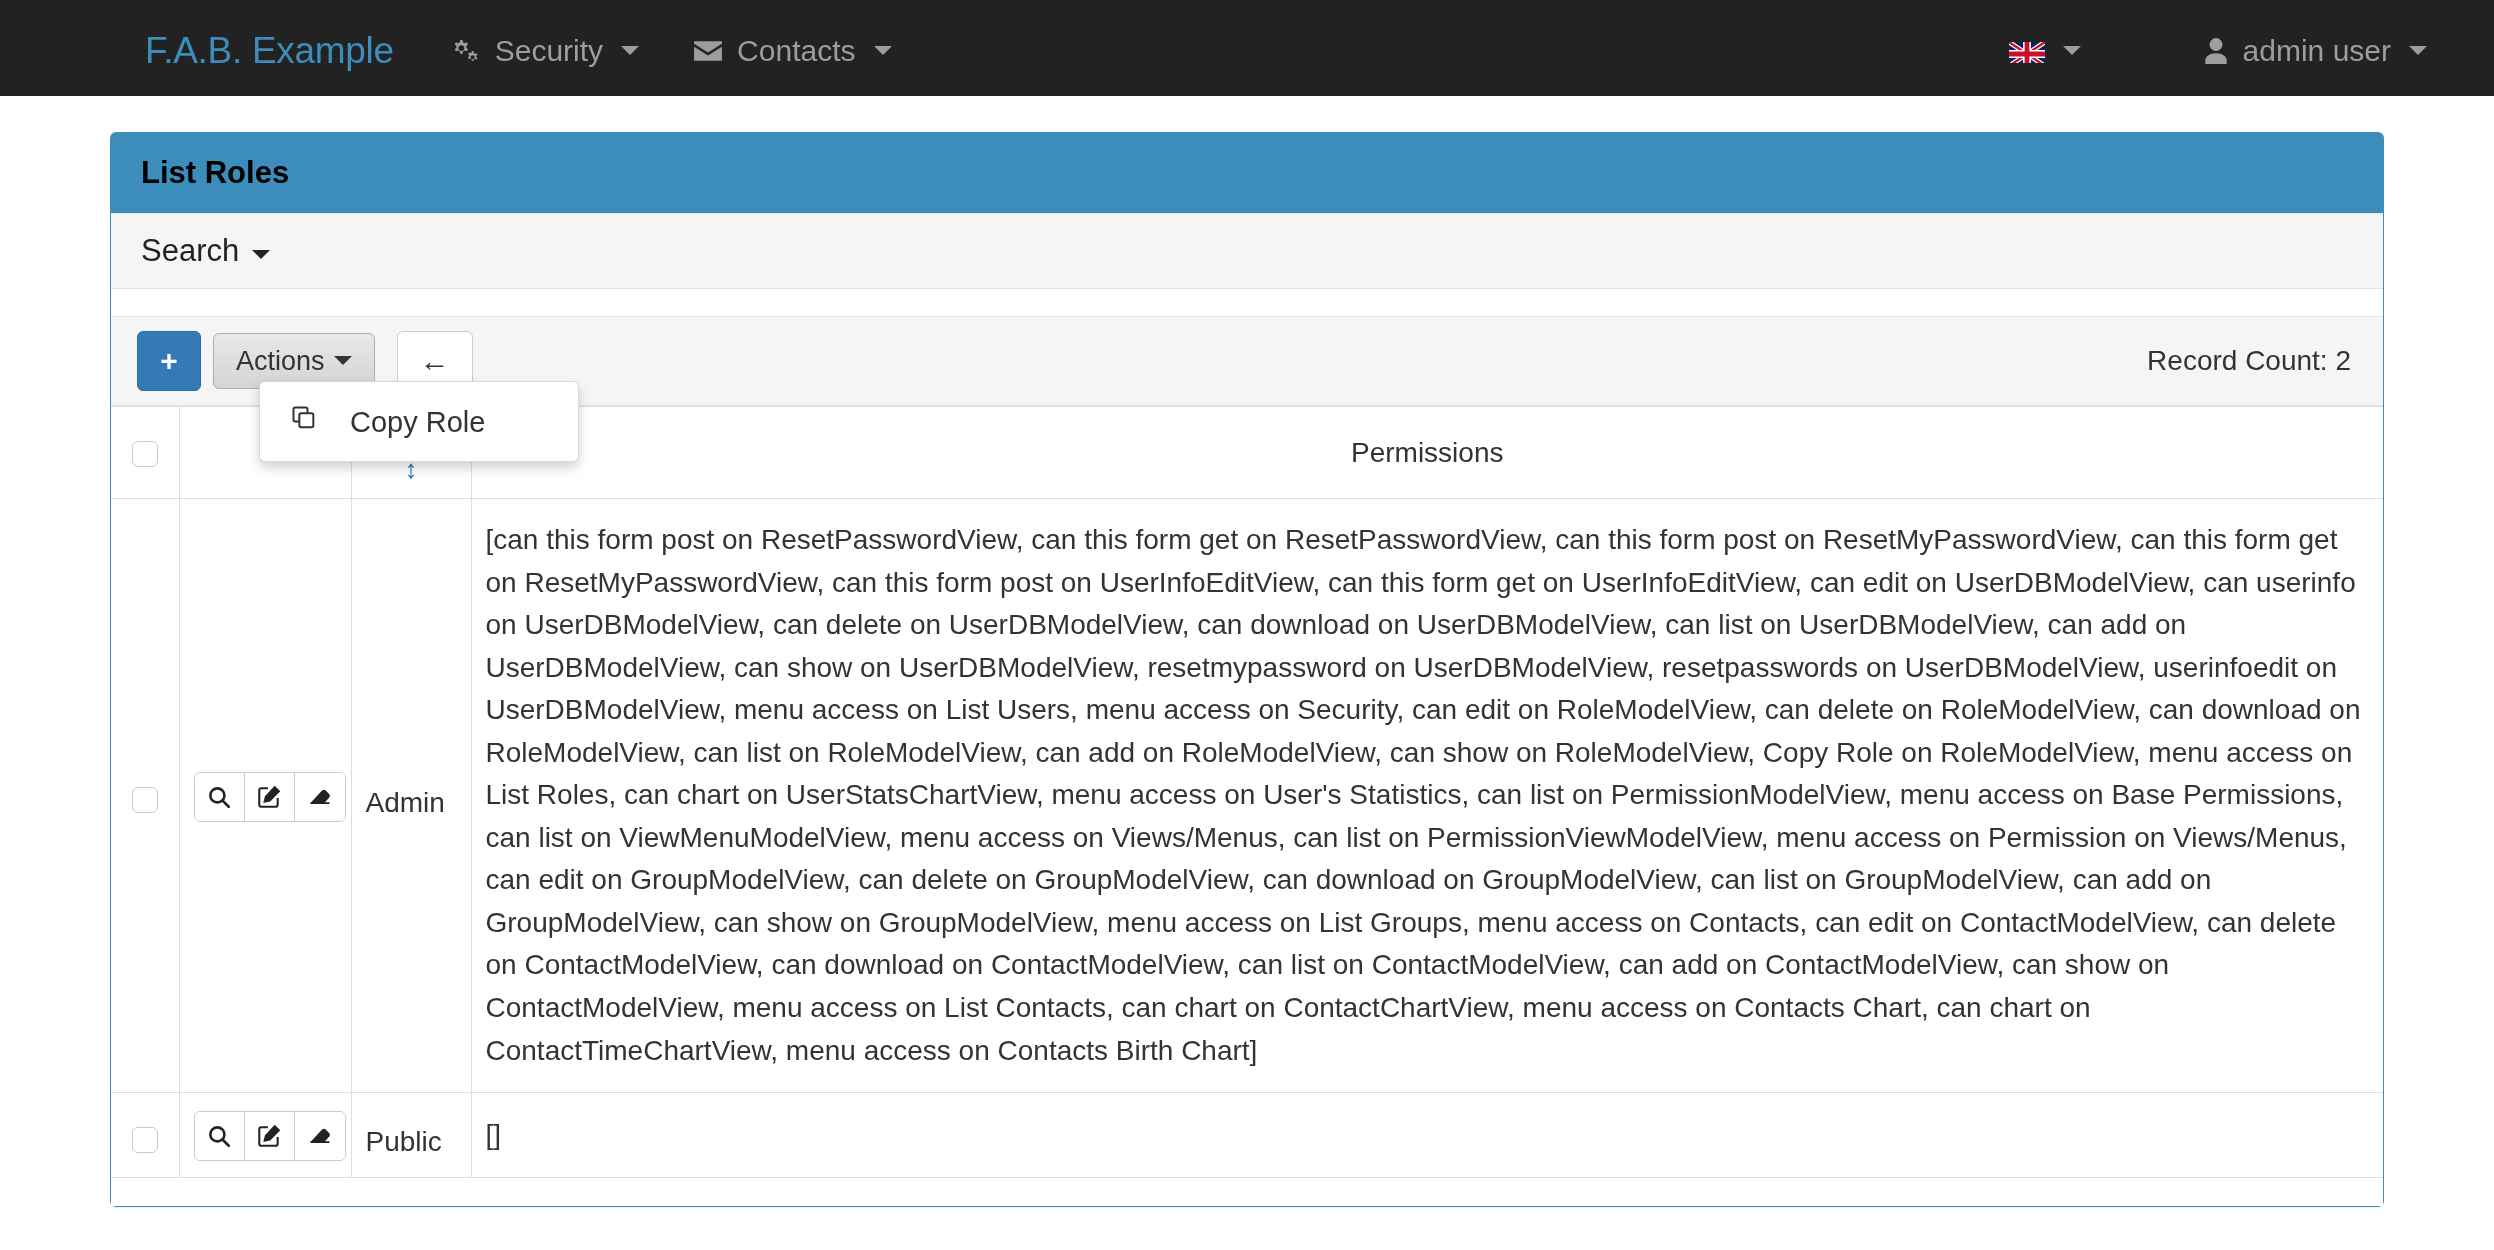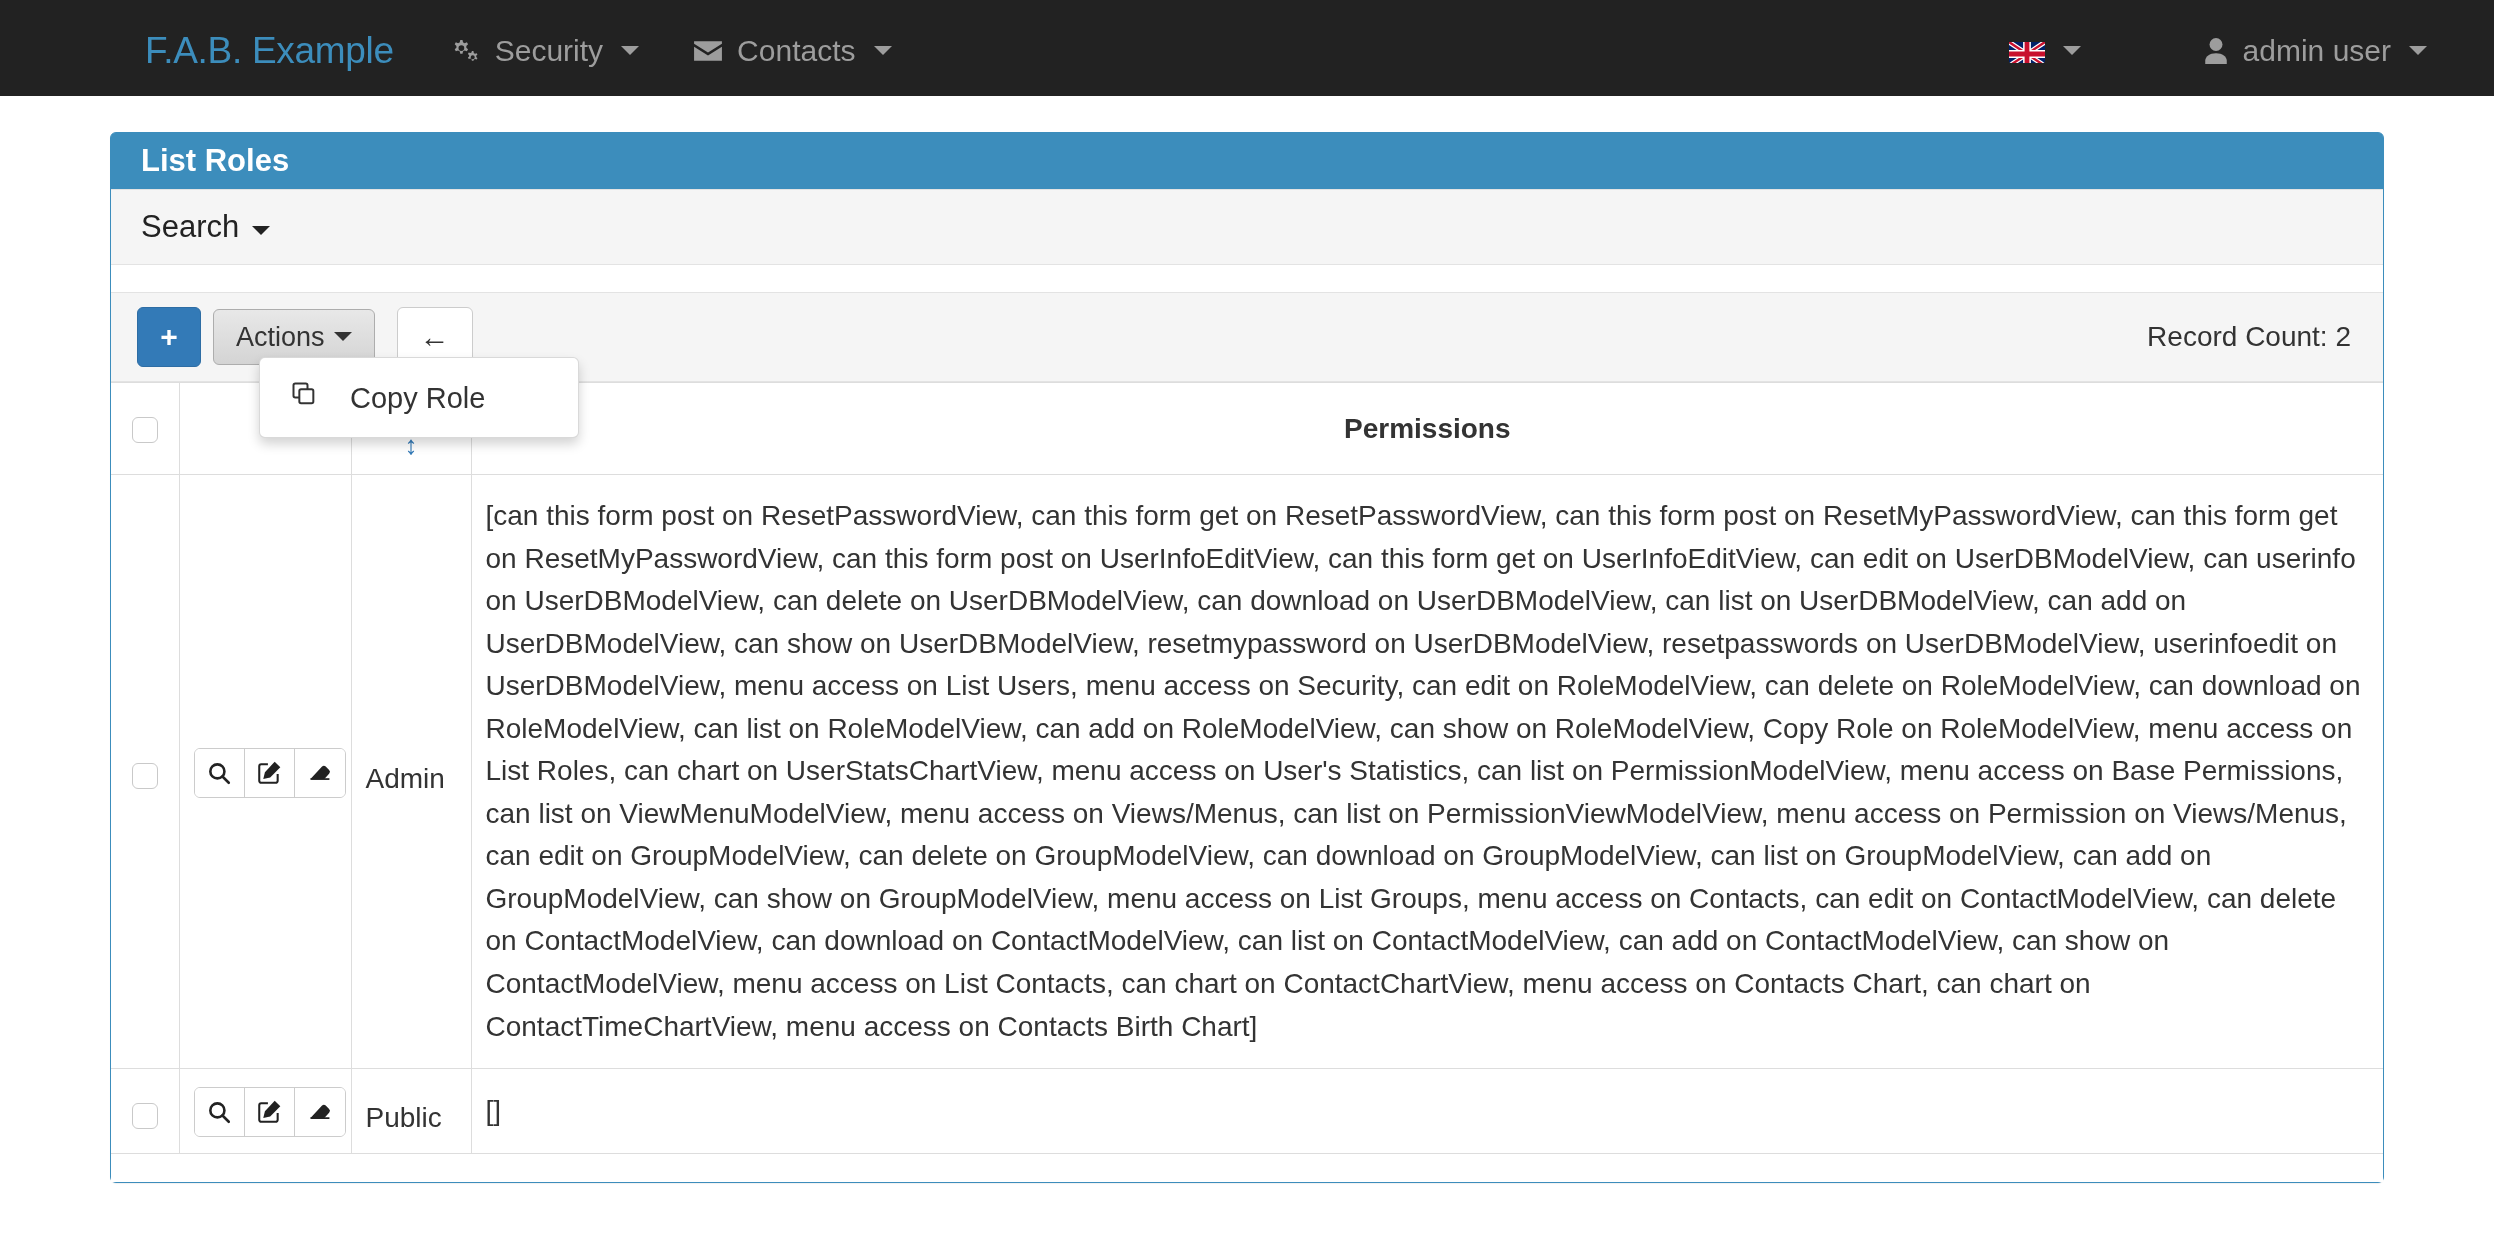--- a/index.html
+++ b/index.html
@@ -70,27 +70,27 @@
   }
   .panel {
     background: #ffffff;
     border: 1px solid #3c8dbc;
     border-radius: 6px;
     box-shadow: 0 1px 1px rgba(0,0,0,.06);
     overflow: visible;
   }
   .panel-heading {
     background: #3c8dbc;
-    color: #ffffff;
+    color: #000000;
     padding: 18px 30px;
     font-size: 31px;
     font-weight: bold;
     border-top-left-radius: 4px;
     border-top-right-radius: 4px;
-    height: 56px;
+    height: 80px;
     display: flex;
     align-items: center;
   }
 
   
   .search-well {
     background: #f5f5f5;
     border: 1px solid #e3e3e3;
     border-left: none; border-right: none;
     padding: 18px 30px;
@@ -241,21 +241,21 @@
     cursor: pointer;
   }
   .sort-arrow {
     display: block;
     text-align: center;
     color: #337ab7;
     font-size: 26px;
     line-height: 0.9;
     margin-top: 2px;
   }
-  th.col-perm { font-weight: bold; vertical-align: middle; }
+  th.col-perm { font-weight: normal; vertical-align: middle; }
 
   .chk {
     width: 26px; height: 26px;
     border: 1px solid #c9c9c9;
     border-radius: 6px;
     background: #fff;
     display: inline-block;
     cursor: pointer;
     vertical-align: middle;
   }

